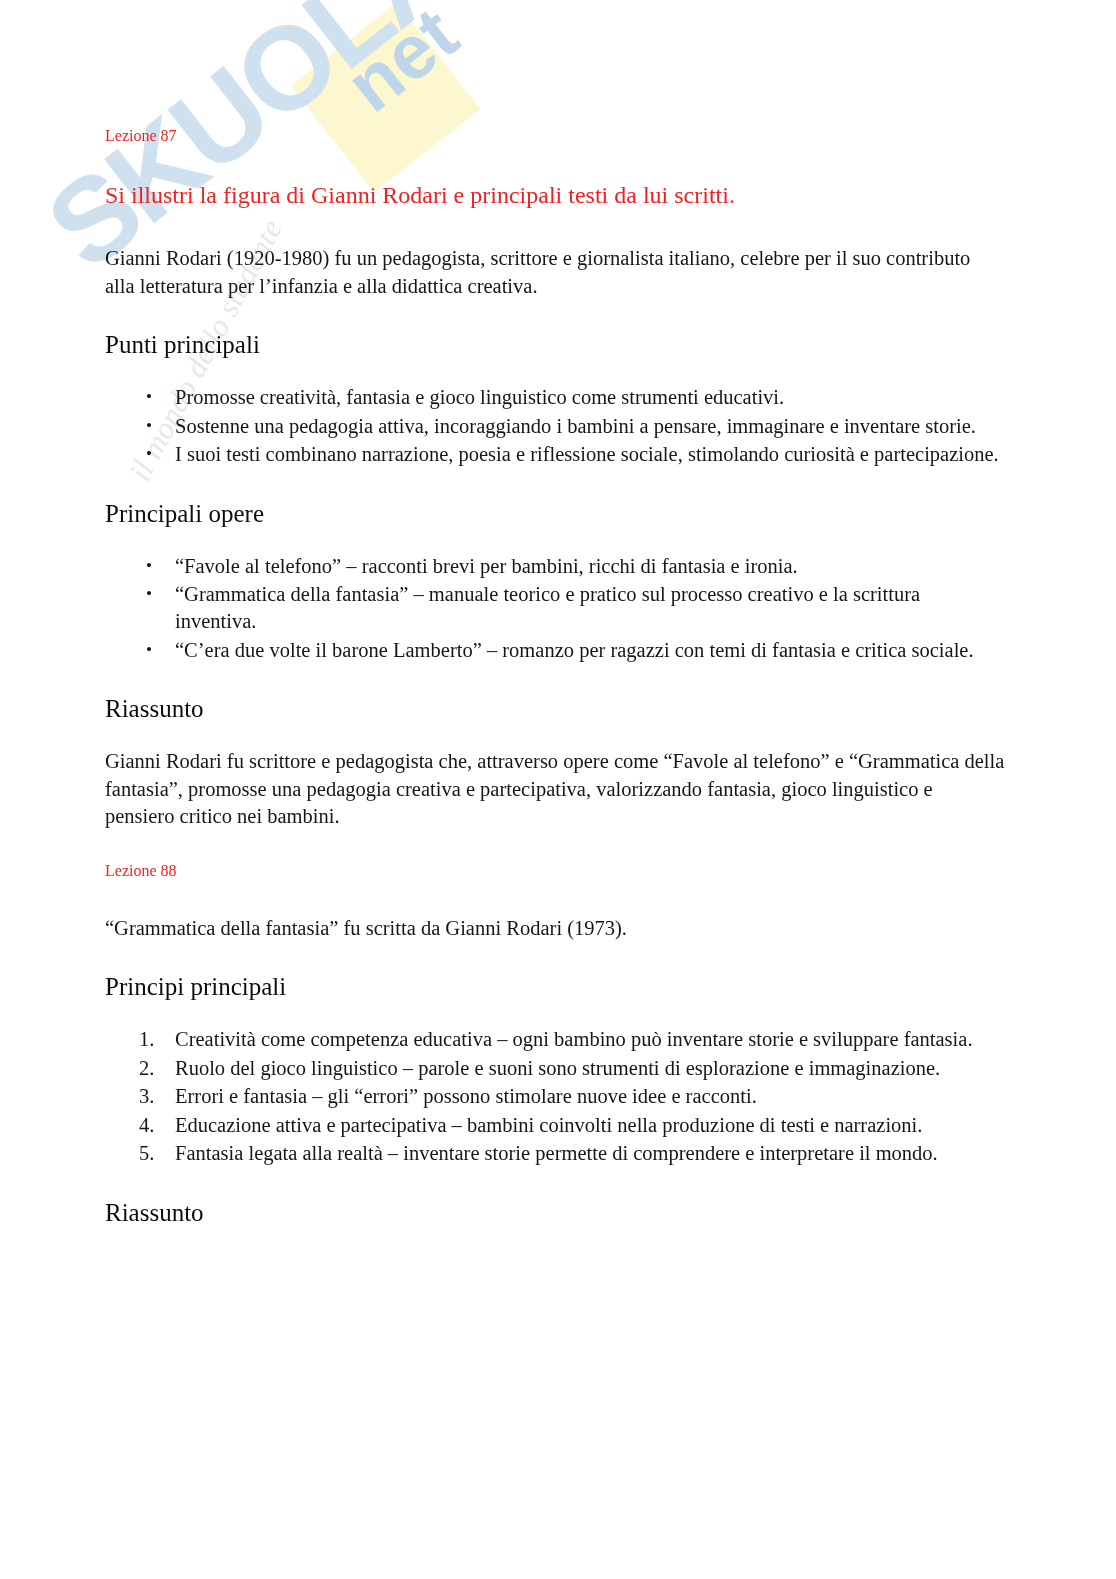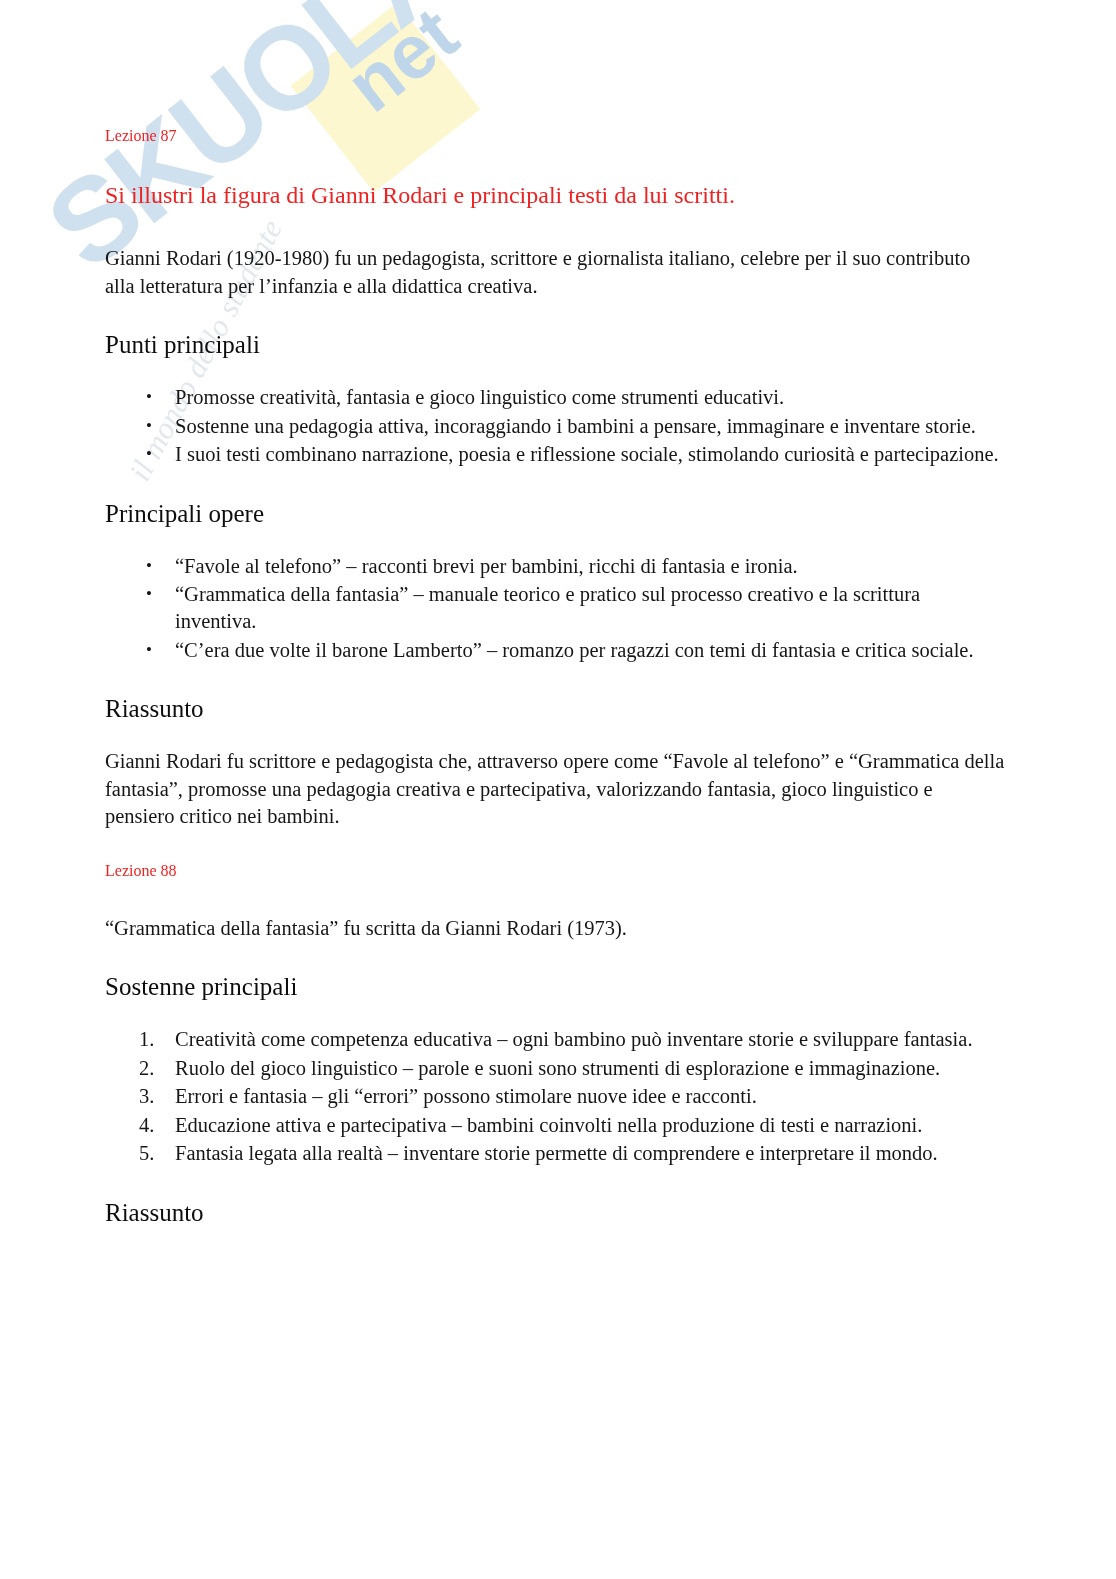--- a/index.html
+++ b/index.html
@@ -192,21 +192,21 @@
 
     <h2 class="heading">Riassunto</h2>
 
     <p class="para"><span>Gianni Rodari fu scrittore e pedagogista che, attraverso opere come </span><b>“Favole al telefono”</b><span> e </span><b>“Grammatica della fantasia”</b><span>, promosse una </span><b>pedagogia creativa e partecipativa</b><span>, valorizzando </span><b>fantasia, gioco linguistico e pensiero critico nei bambini</b><span>.</span></p>
 
     <p class="lezione">Lezione 88</p>
 
 
     <p class="para"><b>“Grammatica della fantasia”</b><span> fu scritta da </span><b>Gianni Rodari</b><span> (1973).</span></p>
 
-    <h2 class="heading">Sostenne principali</h2>
+    <h2 class="heading">Principi principali</h2>
 
     <ol class="numbers">
       <li>
         <span class="mk">1.</span><b>Creatività come competenza educativa</b><span> – ogni bambino può inventare storie e sviluppare fantasia.</span>
       </li>
       <li>
         <span class="mk">2.</span><b>Ruolo del gioco linguistico</b><span> – parole e suoni sono strumenti di esplorazione e immaginazione.</span>
       </li>
       <li>
         <span class="mk">3.</span><b>Errori e fantasia</b><span> – gli “errori” possono stimolare nuove idee e racconti.</span>

